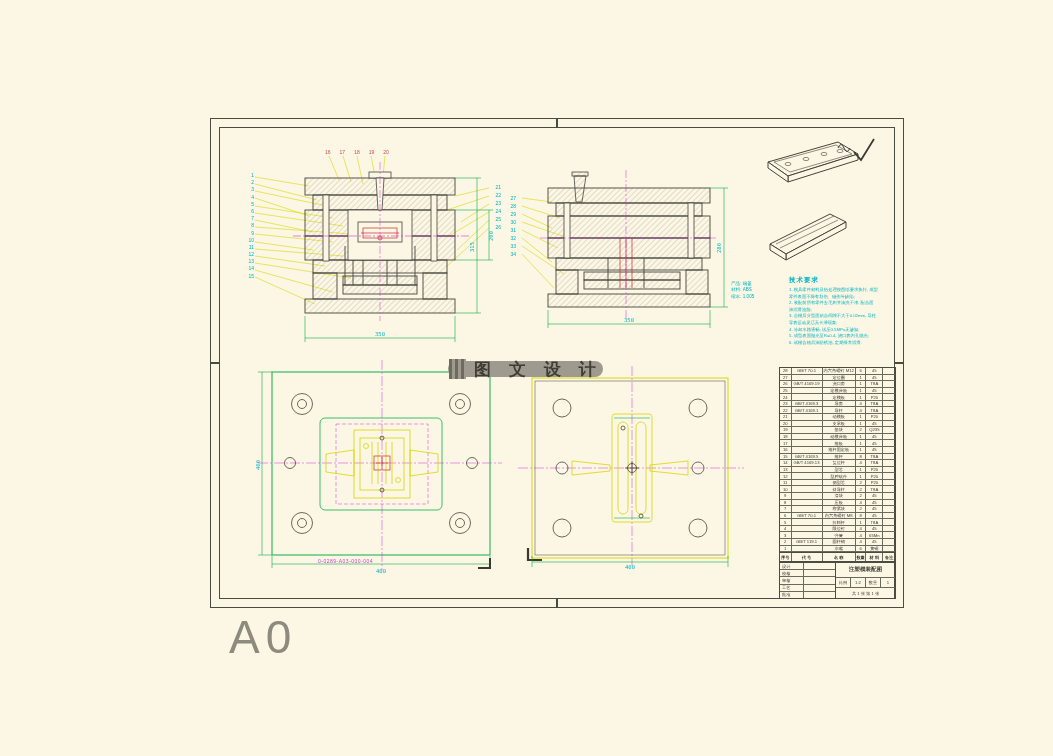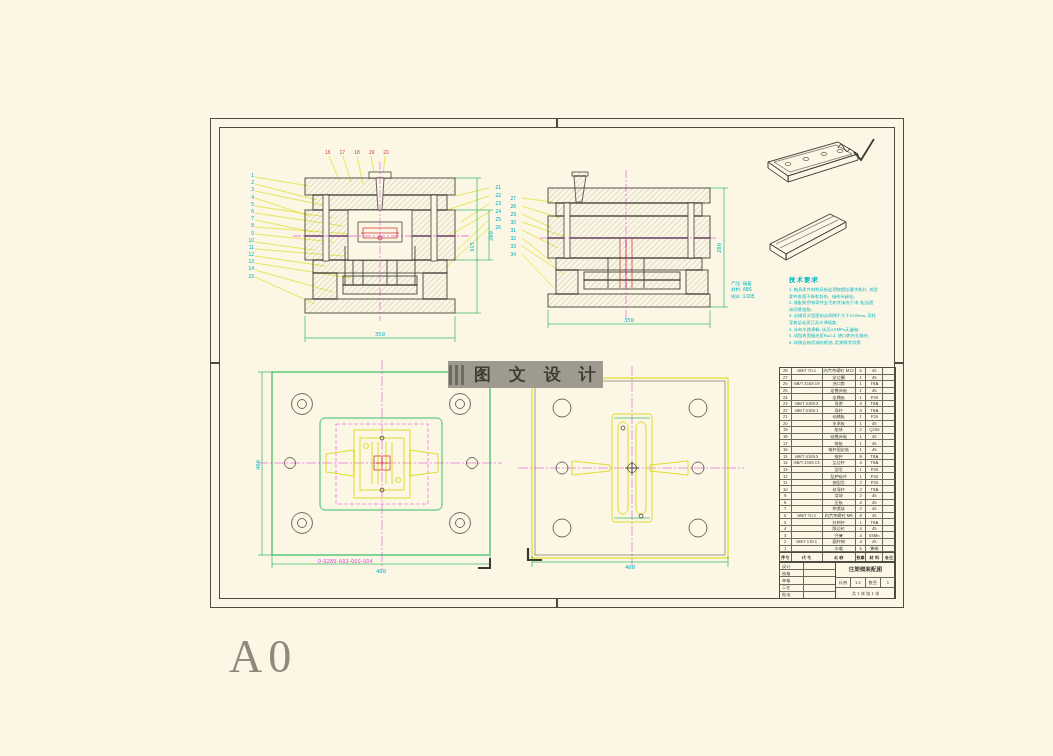--- a/index.html
+++ b/index.html
@@ -51,32 +51,32 @@
   .tb-blank { flex:1; }
   .tb-right { flex:1; display:flex; flex-direction:column; }
   .tb-title { flex:1.4; display:flex; align-items:center; justify-content:center;
               font-size:5.6px; font-weight:bold; border-bottom:0.5px solid #6a6a5c; text-align:center; }
   .tb-mid { display:flex; height:10px; border-bottom:0.5px solid #6a6a5c; }
   .tb-mid span { flex:1; display:flex; align-items:center; justify-content:center;
                  border-right:0.5px solid #6a6a5c; }
   .tb-mid span:last-child { border-right:none; }
   .tb-sheet { flex:1; display:flex; align-items:center; justify-content:center; }
 
-  .watermark { position:absolute; left:448px; top:361px; width:155px; height:27px;
-               background:#9e9a8f; display:flex; align-items:center; justify-content:center; z-index:6; }
+  .watermark { position:absolute; left:448px; top:361px; width:155px; height:16px;
+               background:#9e9a8f; display:flex; align-items:center; justify-content:center; z-index:6;border-radius:14px; }
   .wm-icon { width:17px; height:20px; margin-right:8px;
              background:repeating-linear-gradient(90deg,#6e6a60 0 3px,#9e9a8f 3px 6px); }
   .wm-text { font-size:17px; font-weight:bold; letter-spacing:6px; color:#403d35;
              font-family:"DejaVu Sans", sans-serif; white-space:nowrap; }
 
   .drawing-no { position:absolute; left:318px; top:558px; font-size:5px; color:#cf3fcf;
                 letter-spacing:0.5px; z-index:7; }
 
-  .a0-label { position:absolute; left:229px; top:630px; font-size:46px; letter-spacing:6px;
-              color:#8d8a7e; font-family:Liberation Serif, serif; font-weight:400; }
+  .a0-label { position:absolute; left:229px; top:610px; font-size:46px; letter-spacing:6px;
+              color:#8d8a7e; font-family:Liberation Sans, sans-serif; font-weight:400; }
 </style>
 </head>
 <body>
 
 <div class="screen">
 
   <div class="frame-outer"></div>
   <div class="frame-inner"></div>
   <div class="tick" style="left:556px;top:118px;width:1.5px;height:9px;"></div>
   <div class="tick" style="left:556px;top:599px;width:1.5px;height:9px;"></div>

